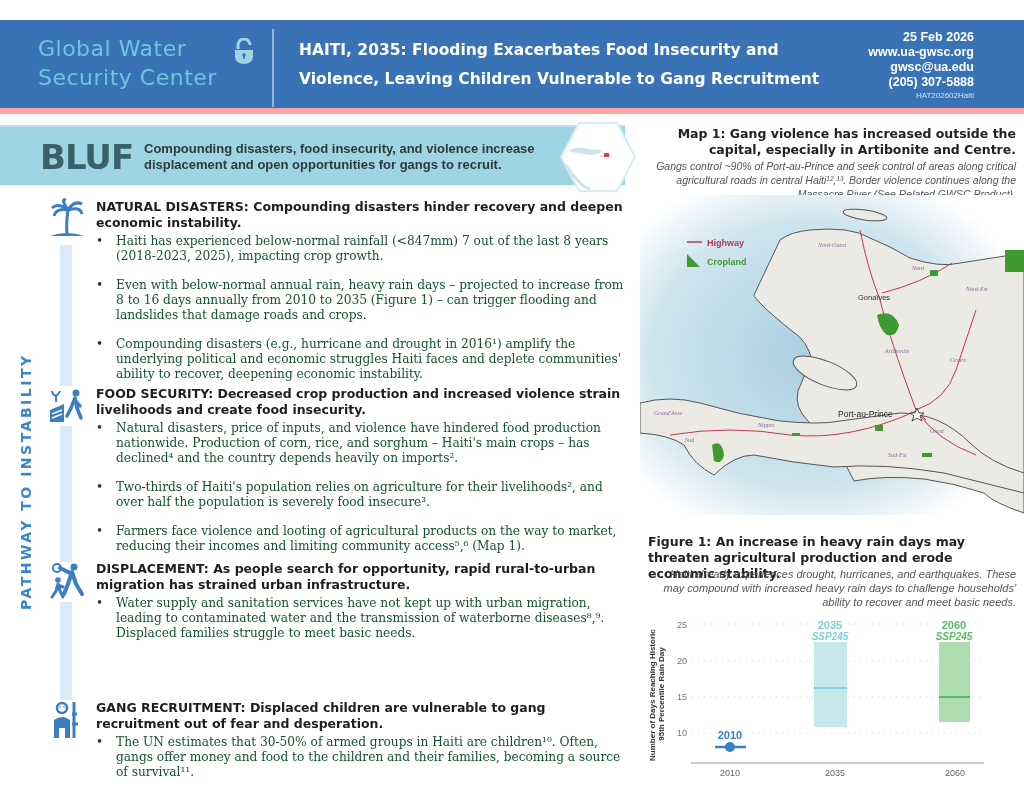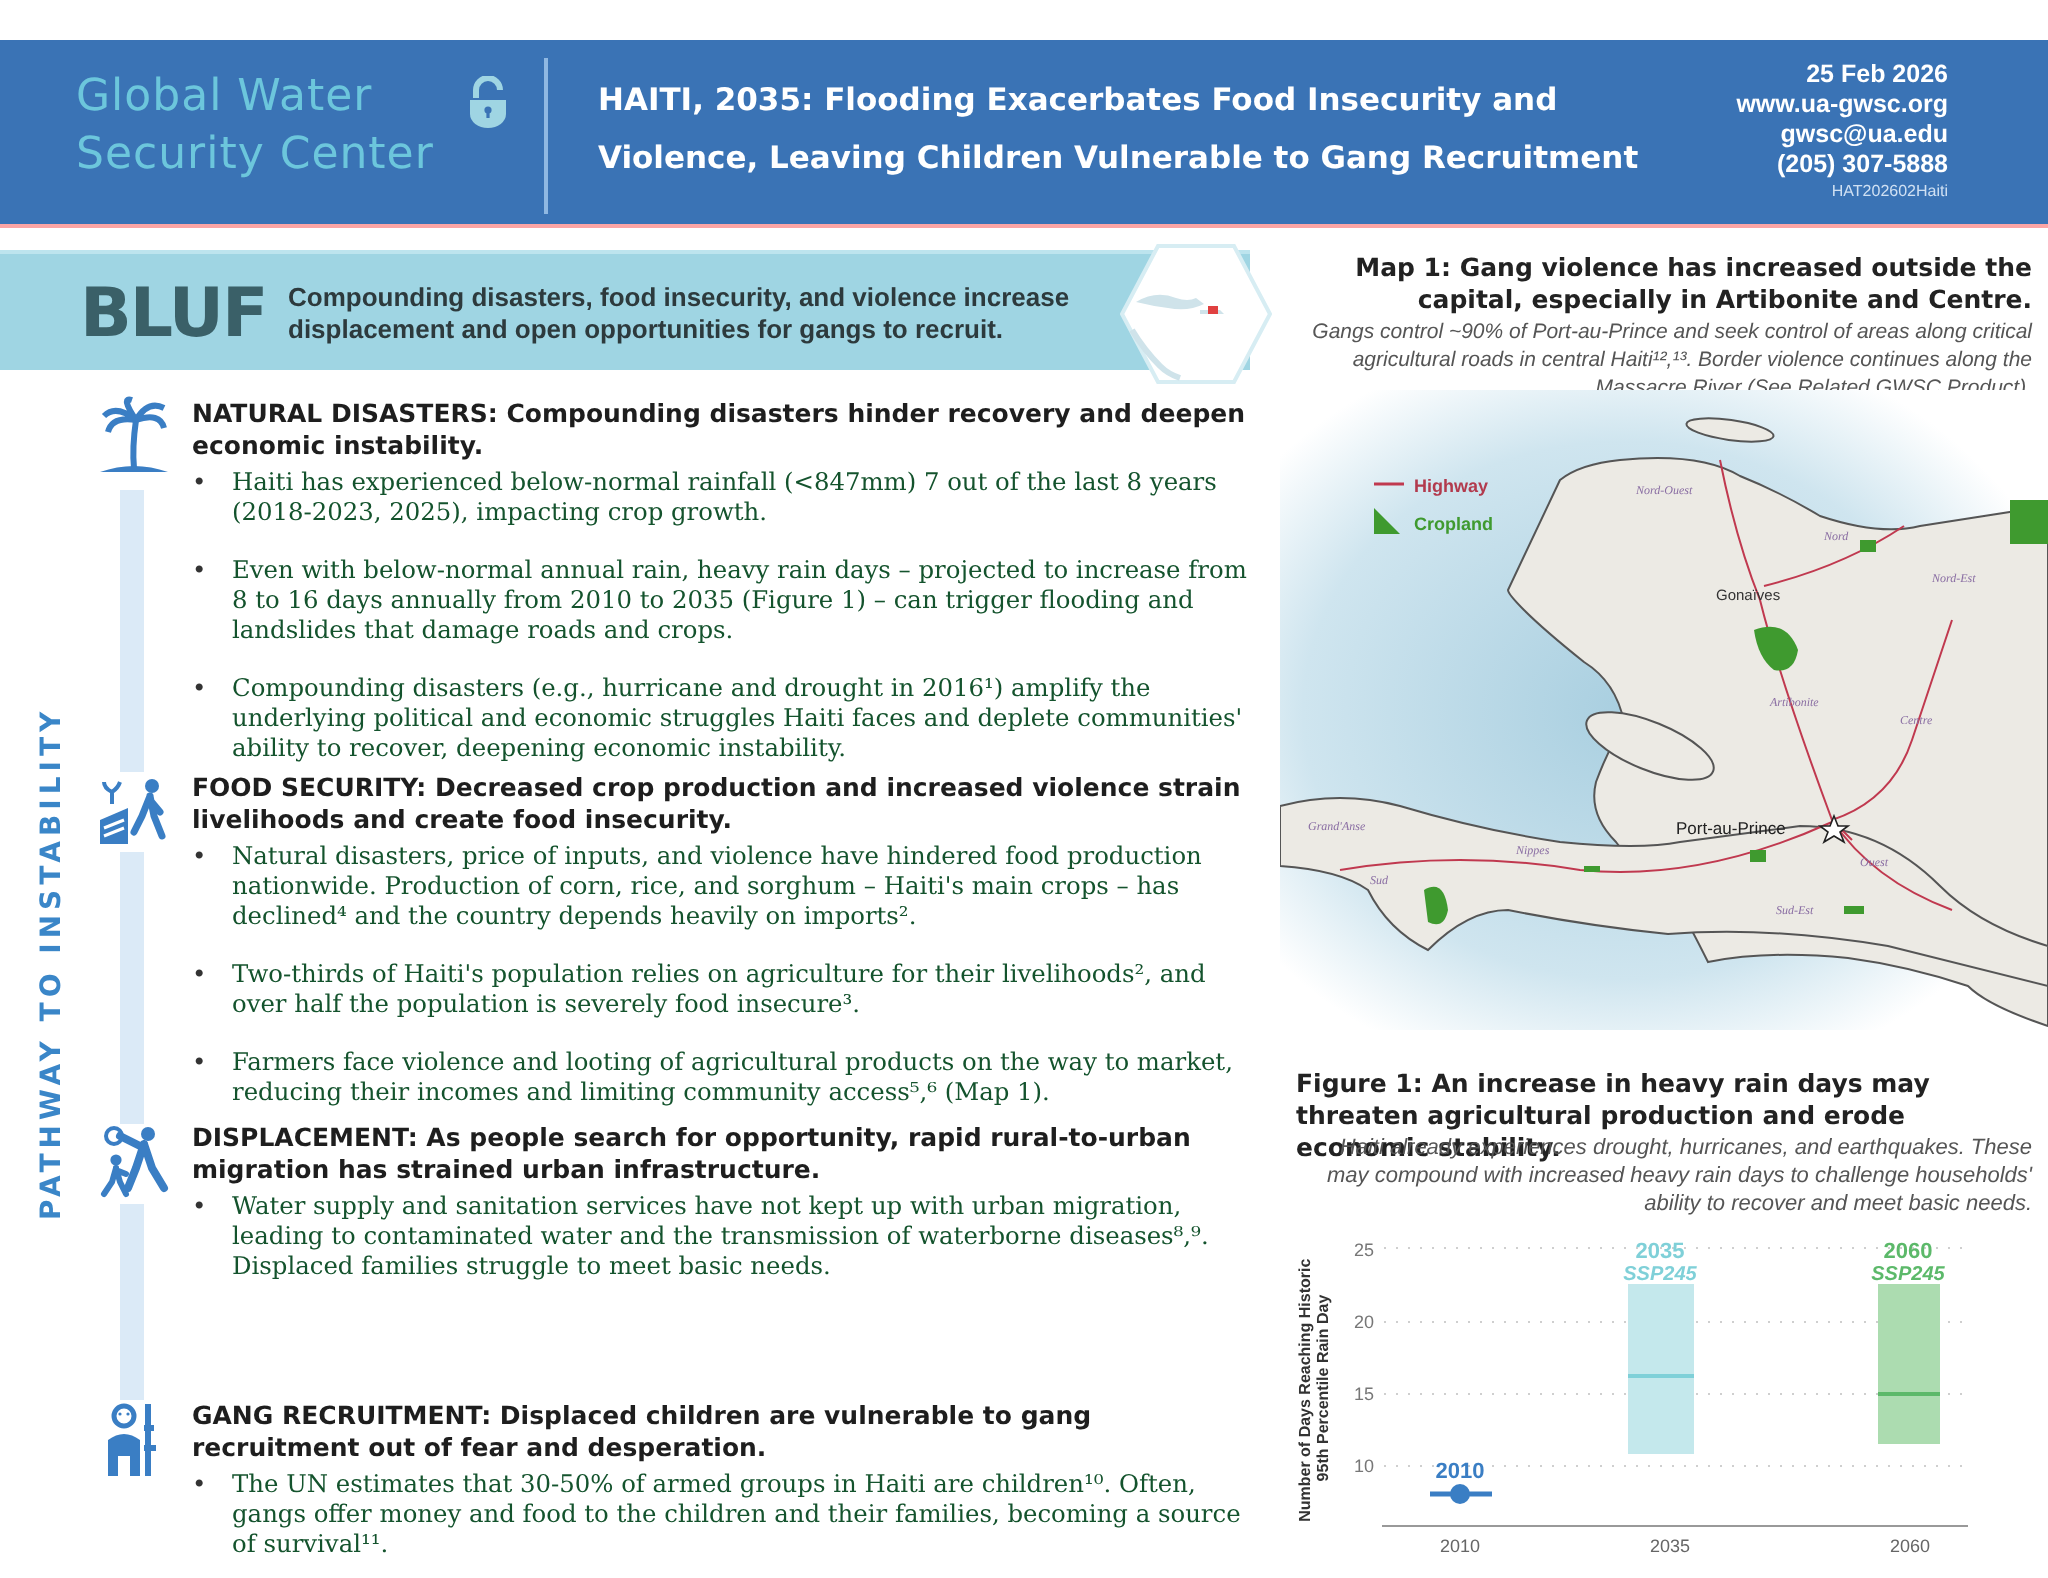--- a/index.html
+++ b/index.html
@@ -1,20 +1,20 @@
 <!DOCTYPE html>
 <html><head>
 <meta charset="utf-8">
 <style>
   * { box-sizing: border-box; margin: 0; padding: 0; }
   html, body { width: 1024px; height: 789px; overflow: hidden; background: #ffffff; }
   body { position: relative; font-family: "Liberation Sans", sans-serif; color: #333; }
 
   
-  .header { position: absolute; left: 0; top: 20px; width: 1024px; height: 94px; background: #3a73b5; border-bottom: 2px solid #fca5a5; }
+  .header { position: absolute; left: 0; top: 20px; width: 1024px; height: 94px; background: #3a73b5; border-bottom: 6px solid #fca5a5; }
   .logo { position: absolute; left: 38px; top: 14px; width: 220px; color: #6cc6dc; font-family: "DejaVu Sans", sans-serif; font-size: 22px; line-height: 29px; letter-spacing: 0.5px; }
   .logo-lock { position: absolute; left: 195px; top: 4px; width: 22px; height: 26px; }
   .header-divider { position: absolute; left: 272px; top: 9px; width: 2px; height: 78px; background: #8fb8e2; }
   .header-title { position: absolute; left: 299px; top: 16px; width: 560px; color: #ffffff; font-family: "DejaVu Sans", sans-serif; font-size: 15.5px; line-height: 29px; font-weight: bold; }
   .header-meta { position: absolute; right: 50px; top: 10px; width: 170px; text-align: right; color: #fff; font-size: 12.5px; line-height: 15px; font-weight: bold; }
   .header-meta .code { font-size: 8px; font-weight: normal; color: #cfe0f3; line-height: 11px; }
 
   
   .bluf { position: absolute; left: 0; top: 125px; width: 625px; height: 60px; background: #9fd5e3; border-top: 2px solid #bde4ee; }
   .bluf-label { position: absolute; left: 40px; top: 10px; font-family: "DejaVu Sans", sans-serif; font-size: 34px; font-weight: bold; color: #3a6068; letter-spacing: -1px; }

